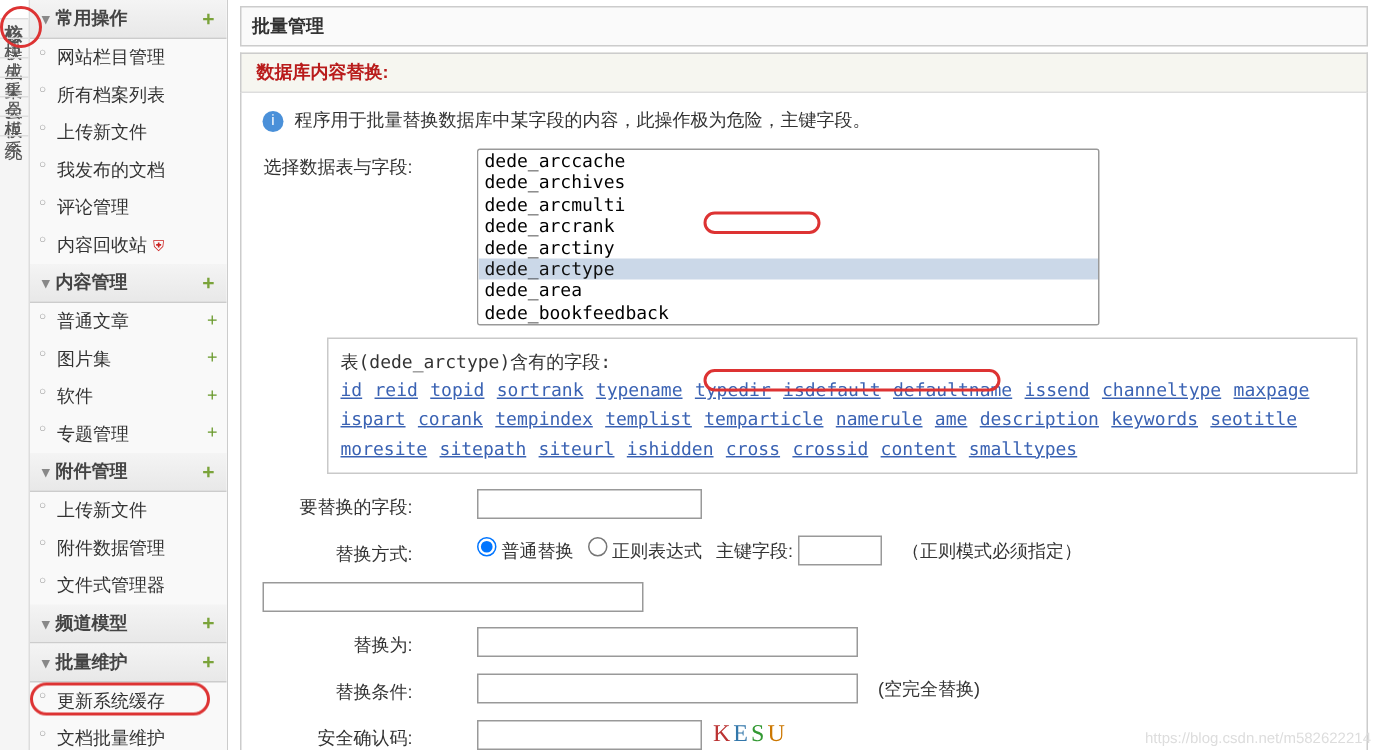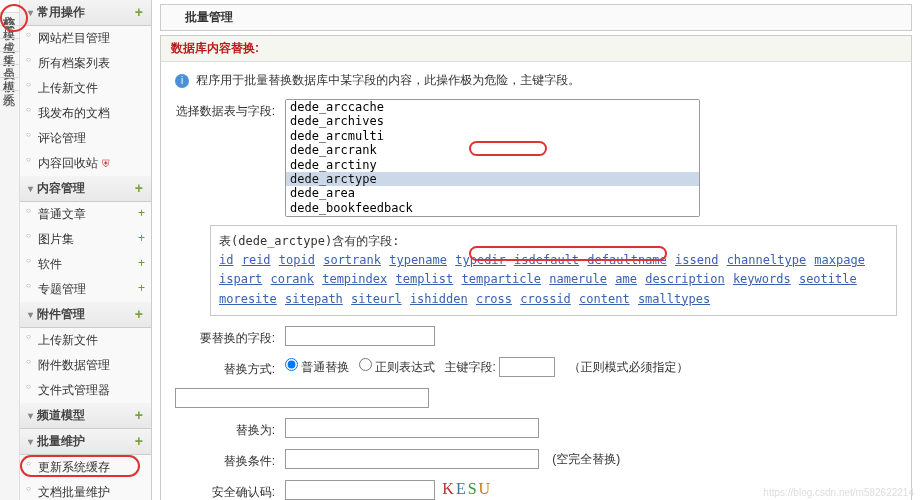--- a/index.html
+++ b/index.html
@@ -11,26 +11,26 @@
 .sidebar { width: 132px; background: #f9f9f9; border-right: 1px solid #ccc; overflow-y: auto; }
 .accordion-head { display: flex; align-items: flex-start; justify-content: space-between; padding: 4px 8px; background: linear-gradient(#f4f4f4,#e8e8e8); border-bottom: 1px solid #ccc; font-weight: bold; color: #444; cursor: pointer; }
 .accordion-head .chev { color: #888; font-size: 10px; margin-right: 4px; }
 .accordion-head .plus { color: #7aa33a; font-weight: bold; font-size: 14px; }
 .menu { list-style: none; }
 .menu li { padding: 4px 6px 4px 18px; position: relative; color: #333; cursor: pointer; }
 .menu li::before { content: "\25CB"; position: absolute; left: 6px; top: 4px; font-size: 8px; color: #999; }
 .icon-plus { color: #6a9a2d; font-size: 12px; float: right; }
 .icon-shield { color: #c22; font-size: 10px; margin-left: 4px; }
 .main { flex: 1; padding: 4px 8px 10px 8px; overflow: hidden; }
-.page-title { border: 1px solid #ccc; background: #fafafa; padding: 4px 24px; font-weight: bold; margin-bottom: 4px; }
+.page-title { border: 1px solid #ccc; background: #fafafa; padding: 4px 7px; font-weight: bold; margin-bottom: 4px; }
 .section-title { background: #f6f6f0; border: 1px solid #ccc; border-bottom-color:#ddd; padding: 4px 10px; color: #b91c1c; font-weight: bold; }
 .panel { border: 1px solid #ccc; border-top: none; padding: 10px 14px; }
 .alert { color: #333; margin-bottom: 10px; }
 .alert-icon { display:inline-block; width:14px; height:14px; border-radius:50%; background:#4a90d9; color:#fff; text-align:center; line-height:14px; font-size:10px; vertical-align:middle; margin-right:4px;}
-.row { display: flex; align-items: flex-start; margin-bottom: 10px; }
+.row { display: flex; align-items: flex-start; margin-bottom: 10px; gap: 33px; }
 .row-label { width: 110px; text-align: right; padding-right: 10px; padding-top: 4px; color: #333; }
 .row-body { flex: 1; }
 select.table-select { width: 415px; height: 118px; font-family: monospace; font-size: 12px; border: 1px solid #999; }
 select.table-select option { padding: 0 4px; }
 select.table-select option.selected-row { background: #cbd8e8; }
 .fieldbox { border: 1px solid #c9c9c9; padding: 6px 8px; font-family: monospace; font-size: 12px; line-height: 1.6; width: 687px; }
 .fieldbox a { color: #3a62b3; text-decoration: underline; cursor: pointer; margin-right: 1px; }
 input.txt { border: 1px solid #999; height: 20px; padding: 1px 4px; font-size: 12px; }
 .txt-sm { width: 150px; }
 .txt-md { width: 254px; }

